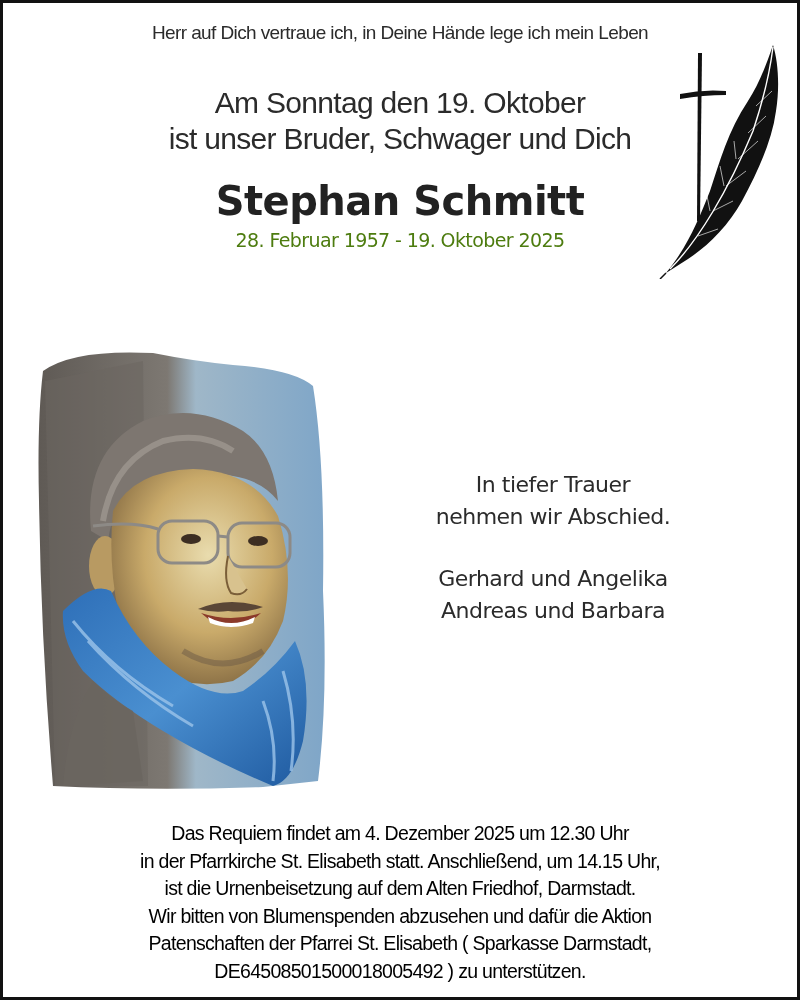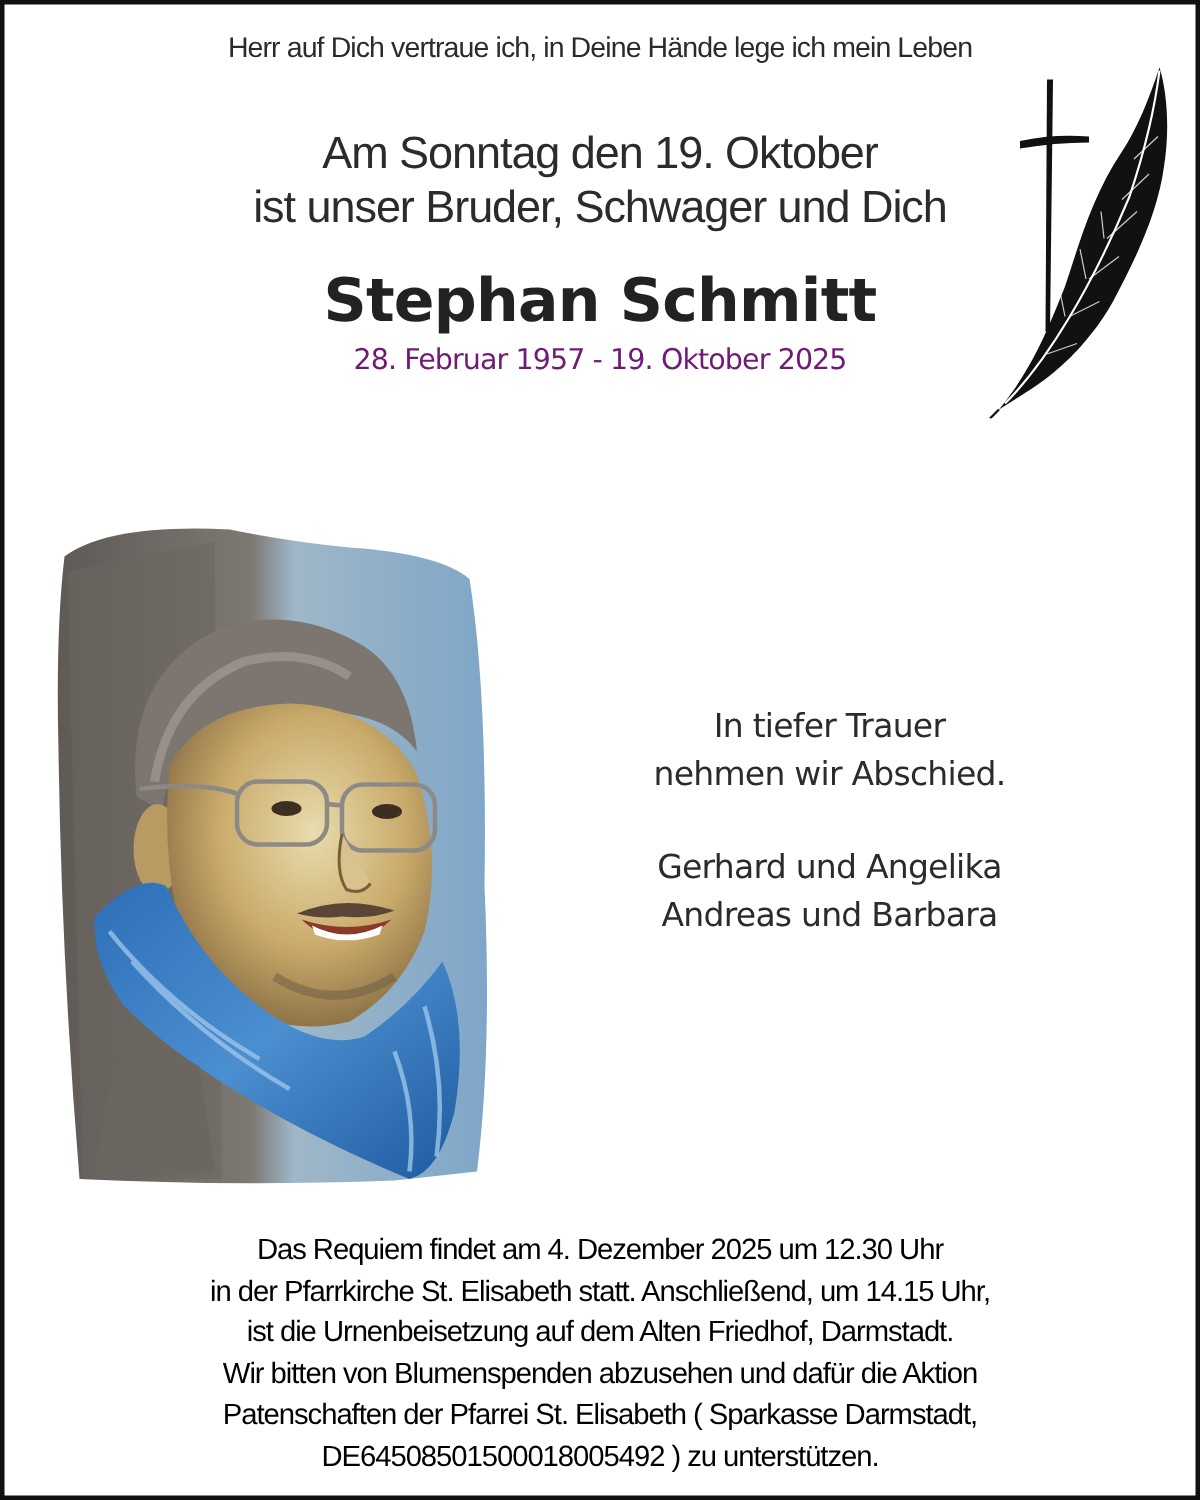--- a/index.html
+++ b/index.html
@@ -10,21 +10,21 @@
       box-sizing: border-box;
       border: 3px solid #111111;
       background: #ffffff;
       color: #2a2a2a;
       font-family: "DejaVu Sans", "Liberation Sans", sans-serif;
     }
     .abs { position: absolute; left: 0; right: 0; text-align: center; white-space: nowrap; }
     .motto { top: 19px; font-size: 19px; letter-spacing: -0.6px; font-family: "Liberation Sans", sans-serif; font-weight: 400; color: #2b2b2b; }
     .intro { top: 82px; font-size: 30px; line-height: 36px; letter-spacing: -0.7px; font-family: "Liberation Sans", sans-serif; color: #2b2b2b; }
     .name { top: 175px; font-size: 40px; font-weight: 600; letter-spacing: -0.5px; color: #222222; font-family: "DejaVu Sans", sans-serif; }
-    .dates { top: 226px; font-size: 19px; letter-spacing: -0.6px; color: #701a75; }
+    .dates { top: 226px; font-size: 19px; letter-spacing: -0.6px; color: #4d7c0f; }
     .cause { top: 280px; font-size: 23px; letter-spacing: -0.6px; font-family: "Liberation Sans", sans-serif; color: #2b2b2b; }
 
     .portrait {
       position: absolute; left: 30px; top: 338px; width: 298px; height: 452px;
     }
 
     .emblem { position: absolute; left: 655px; top: 38px; width: 125px; height: 238px; }
 
     .mourning {
       position: absolute; left: 380px; width: 340px; text-align: center;

